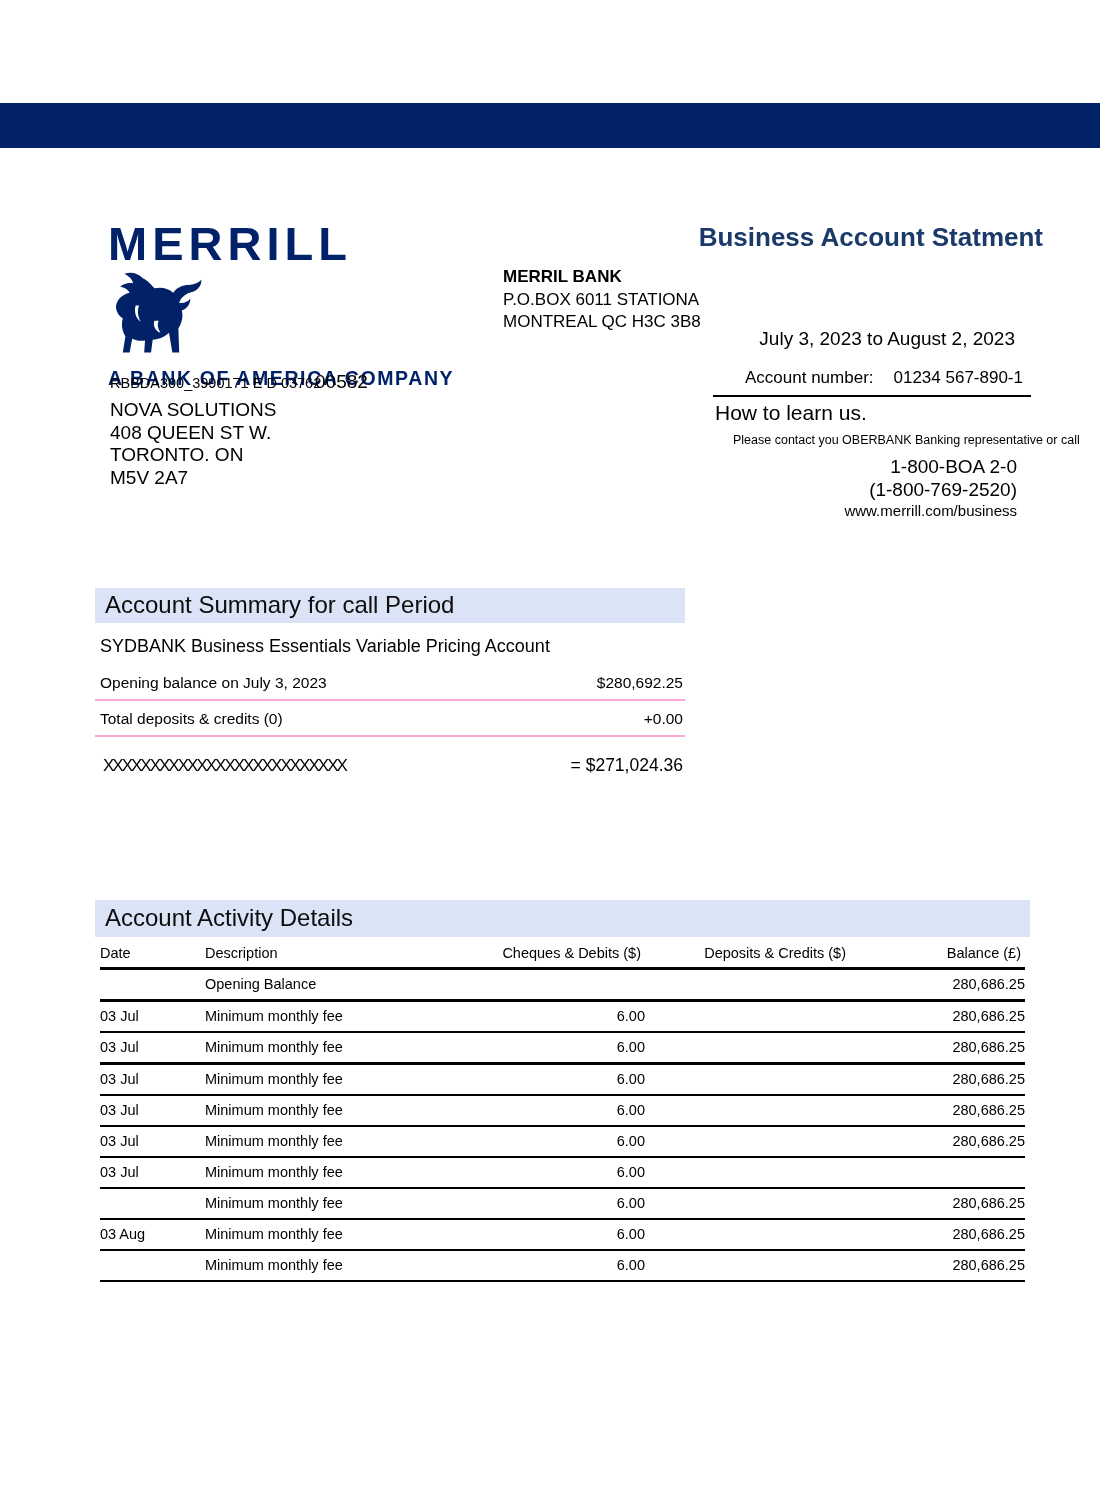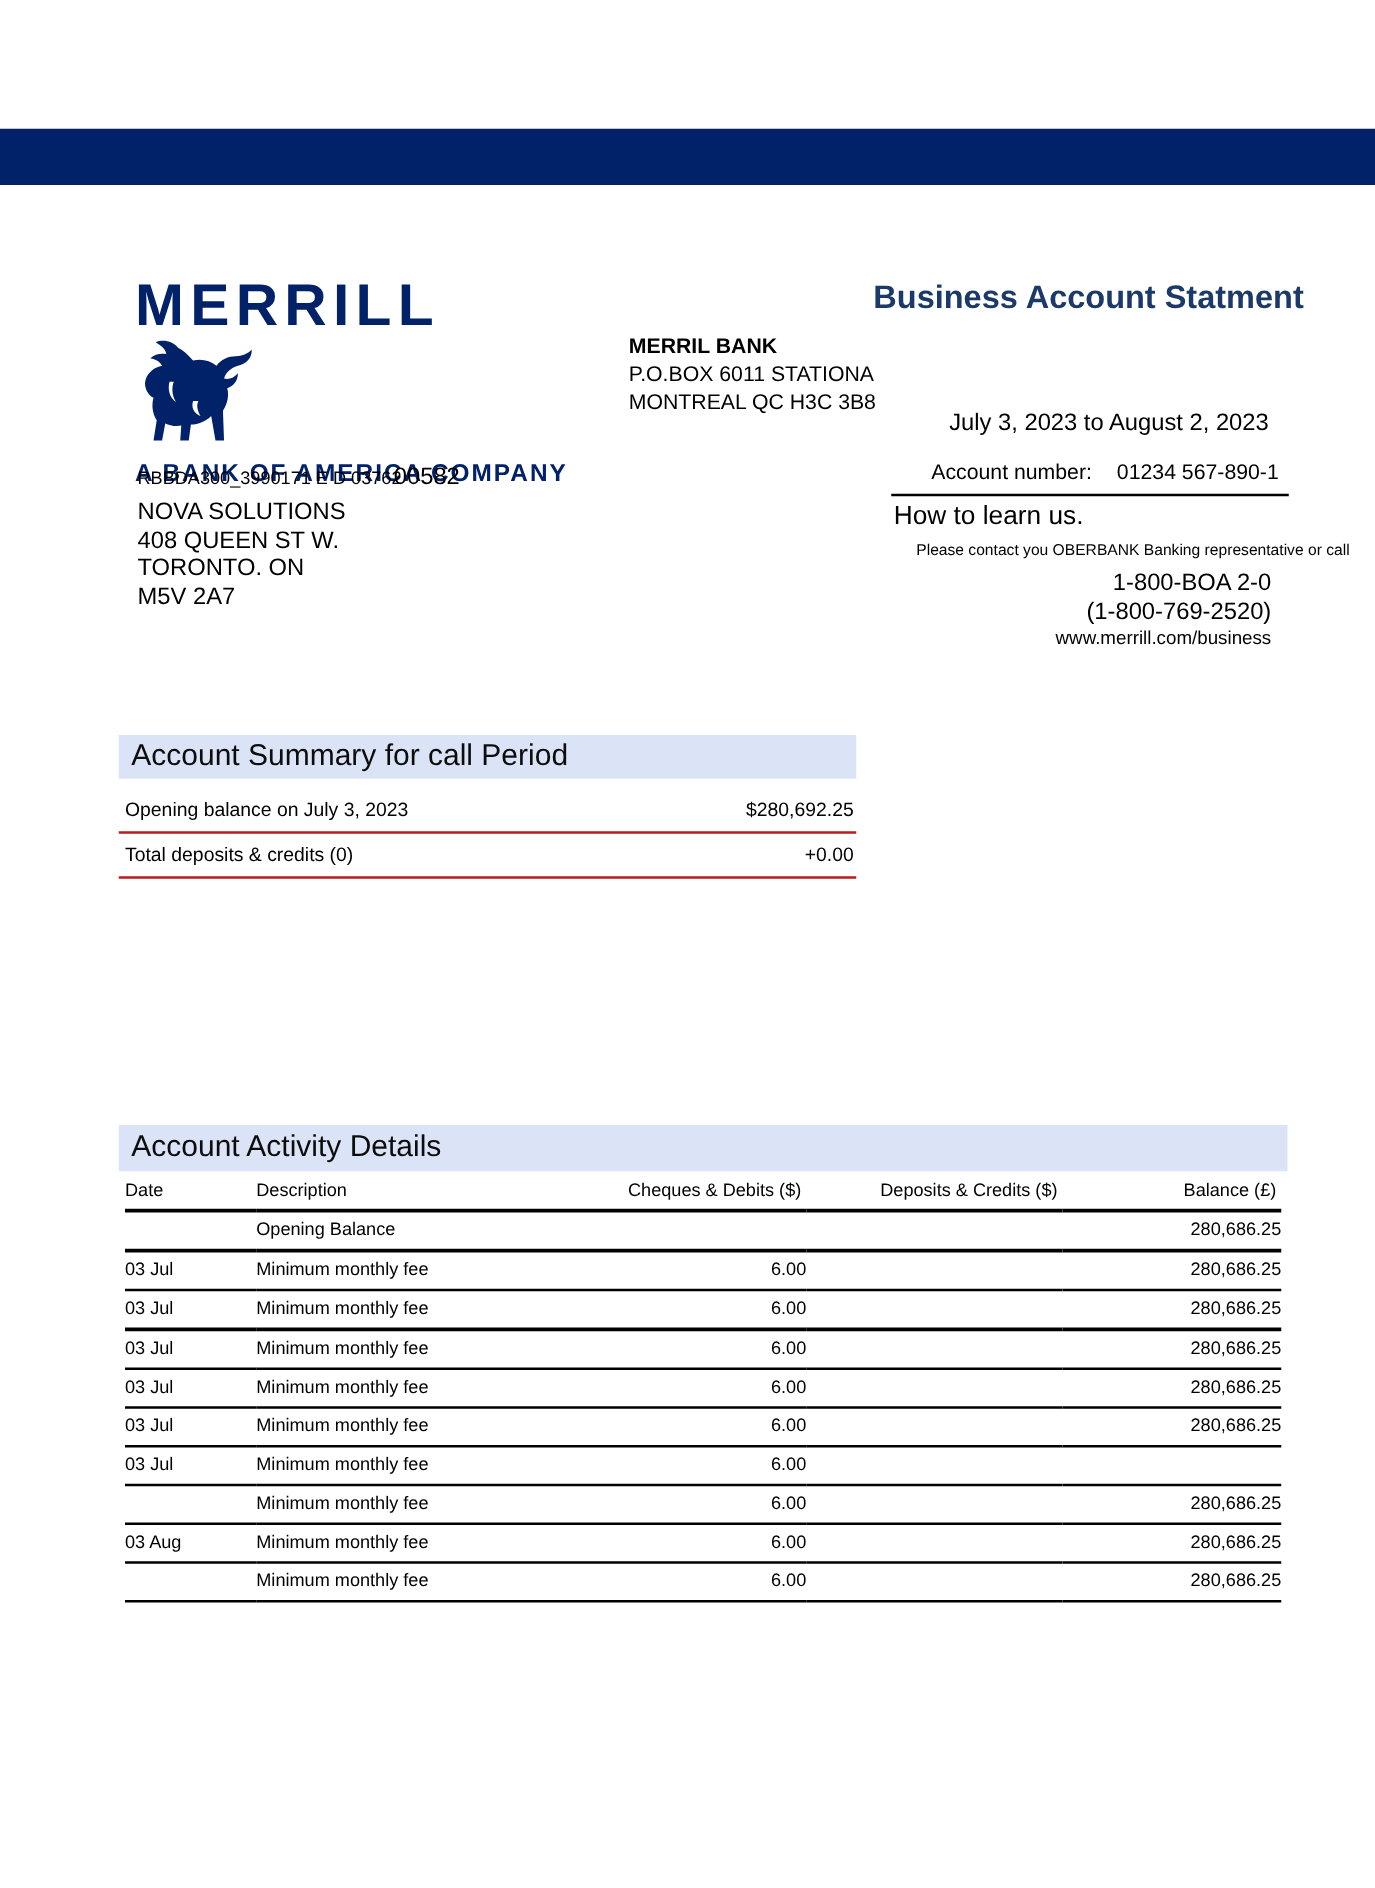--- a/index.html
+++ b/index.html
@@ -39,21 +39,21 @@
 
   
   .section-heading { background:#dbe3f6; font-size:24px; padding:3px 0 4px 10px; color:#0d0d0d; }
 
   
   .summary { position:absolute; top:588px; left:95px; width:590px; }
   .acct-type { margin-top:13px; padding-left:5px; font-size:18px; }
   .branch { margin-top:27px; padding-left:5px; font-size:15px; }
   .sum-rows { margin-top:8px; }
   .sum-row { display:flex; justify-content:space-between; align-items:baseline;
-             padding:9px 2px 7px 5px; border-bottom:2px solid #b91c1c; font-size:15.5px; }
+             padding:9px 2px 7px 5px; border-bottom:2px solid #f9a8d4; font-size:15.5px; }
   .masked-row { margin-top:18px; display:flex; justify-content:space-between; align-items:baseline; padding:0 2px 0 8px; }
   .masked-x { font-size:17px; letter-spacing:-2px; }
   .masked-val { font-size:17.5px; }
 
   
   .activity { position:absolute; top:900px; left:95px; width:935px; }
   .activity .section-heading { font-size:24px; padding:4px 0 5px 10px; }
   table.acttbl { margin:6px 0 0 5px; width:925px; border-collapse:collapse; table-layout:fixed; }
   .acttbl col.c1 { width:105px; } .acttbl col.c2 { width:255px; }
   .acttbl col.c3 { width:185px; } .acttbl col.c4 { width:205px; } .acttbl col.c5 { width:175px; }
@@ -111,29 +111,34 @@
   <div class="batch">00582</div>
   <div class="recipient">
     <div>NOVA SOLUTIONS</div>
     <div>408 QUEEN ST W.</div>
     <div>TORONTO. ON</div>
     <div>M5V 2A7</div>
   </div>
 
   <section class="summary">
     <div class="section-heading">Account Summary for call Period</div>
+    <div class="acct-type">SYDBANK Business Essentials  Variable Pricing Account</div>
     <div class="sum-rows">
       <div class="sum-row">
         <span>Opening balance on July 3, 2023</span>
         <span>$280,692.25</span>
       </div>
       <div class="sum-row">
         <span>Total deposits &amp; credits (0)</span>
         <span>+0.00</span>
       </div>
+    </div>
+    <div class="masked-row">
+      <span class="masked-x">XXXXXXXXXXXXXXXXXXXXXXXXXX</span>
+      <span class="masked-val">= $271,024.36</span>
     </div>
   </section>
 
   <section class="activity">
     <div class="section-heading">Account Activity Details</div>
     <table class="acttbl">
       <colgroup>
           <col class="c1">
           <col class="c2">
           <col class="c3">

